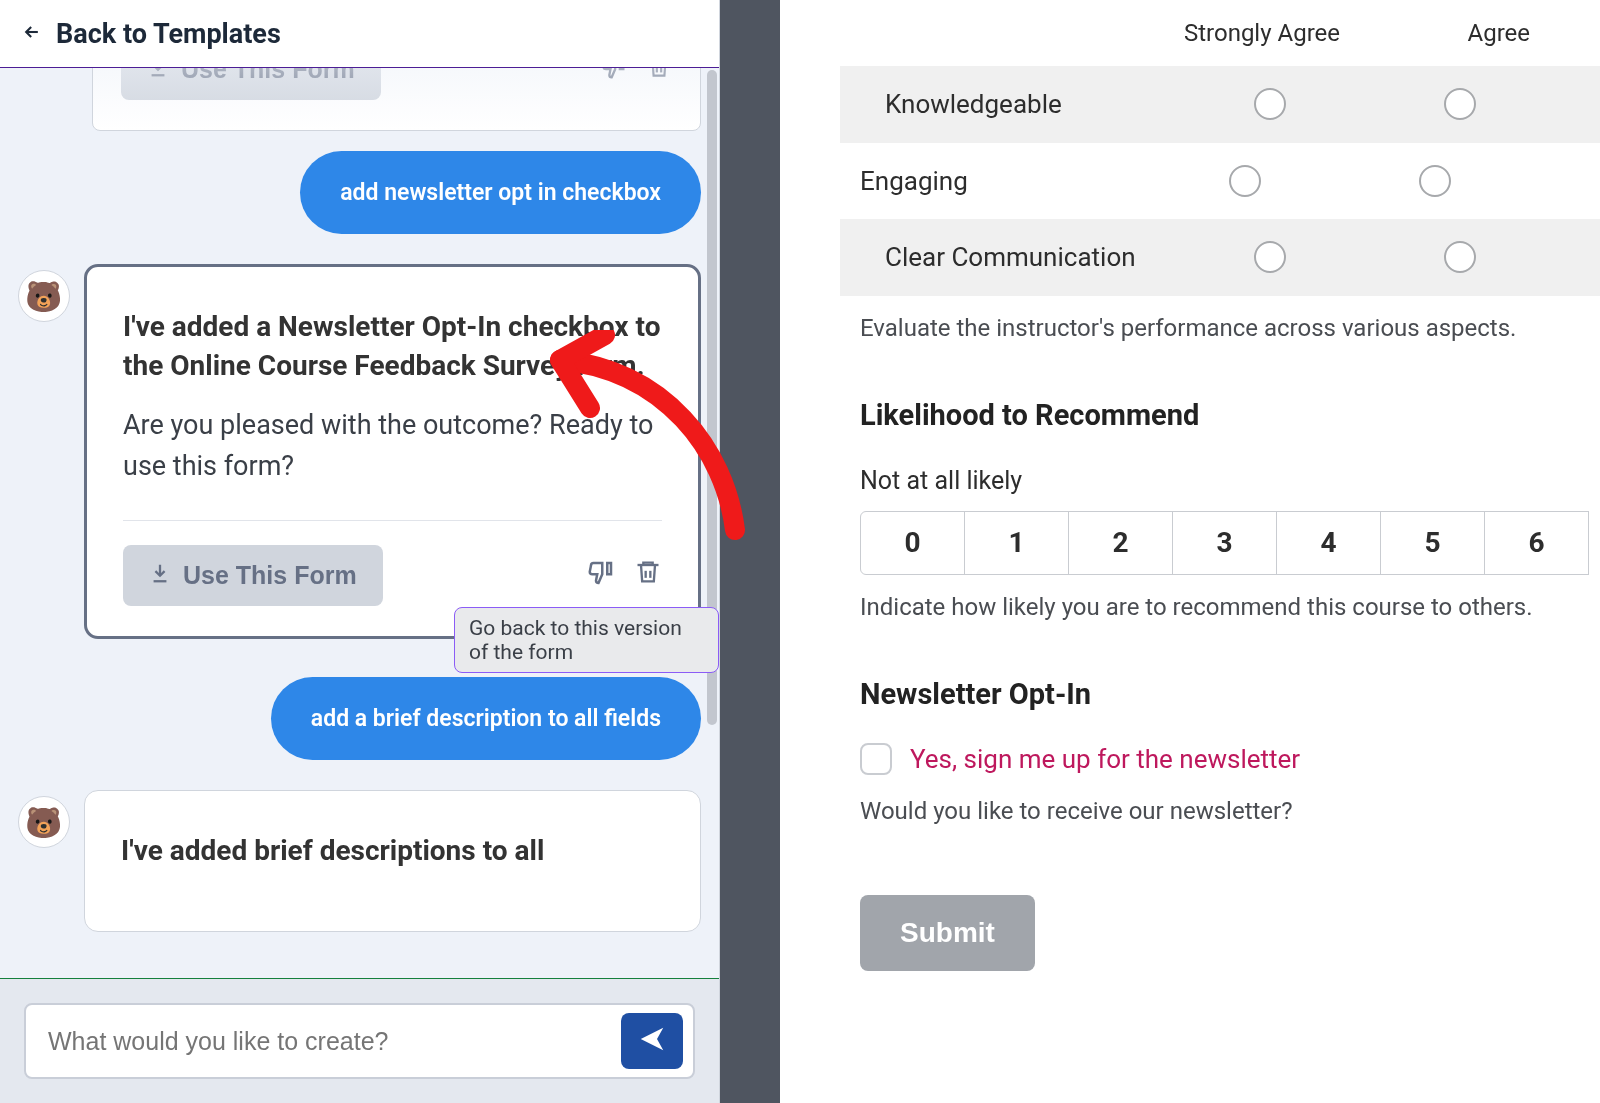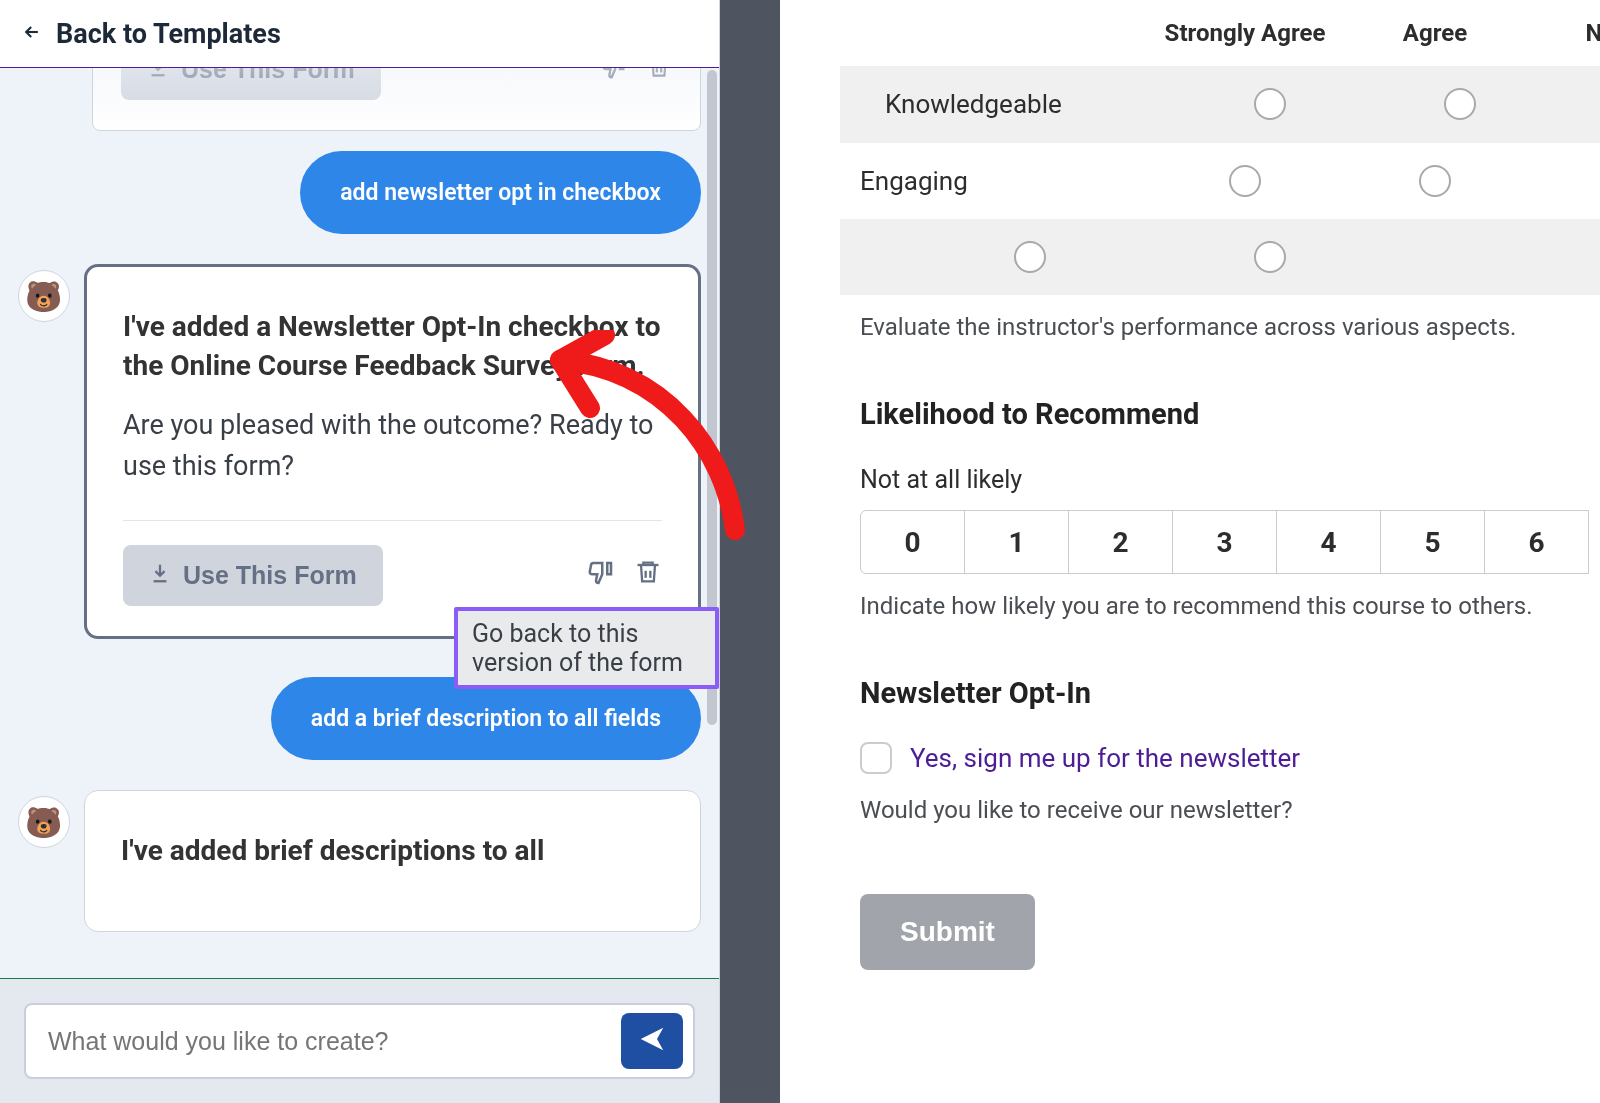--- a/index.html
+++ b/index.html
@@ -110,25 +110,25 @@
   .ai-body { font-size: 27px; line-height: 1.5; margin-top: 20px; color: #3a3f47;}
   .ai-divider { border: none; border-top: 1px solid #e1e4ea; margin: 34px 0 24px; }
   .ai-footer { display:flex; align-items:center; justify-content:space-between; }
   .ai-footer .icon-row { font-size: 26px; }
 
   .tooltip {
     position: absolute;
     top: 607px;
     left: 454px;
     background: #e9eaec;
-    border: 4px solid #8b5cf6;
+    border: 1px solid #8b5cf6;
     color: #3a3f47;
-    font-size: 25px;
+    font-size: 21px;
     padding: 8px 14px;
-    border-radius: 2px;
+    border-radius: 8px;
     z-index: 50;
   }
 
   
   .input-area {
     background: #e4e8ef;
     padding: 24px;
     border-top: 1px solid #15803d;
   }
   .input-box {
@@ -171,21 +171,21 @@
     overflow: hidden;
   }
   .likert-header {
     display: grid;
     grid-template-columns: 290px repeat(3, 190px);
     align-items: end;
     font-size: 24px;
     color: #2d2d2d;
     padding: 18px 0 18px 20px;
   }
-  .likert-header div { text-align:center; font-weight:700; line-height:1.25;}
+  .likert-header div { text-align:right; font-weight:400; line-height:1.25;}
   .likert-header div:first-child { text-align:left; }
 
   .likert-row {
     display: grid;
     grid-template-columns: 290px repeat(3, 190px);
     align-items: center;
     padding: 22px 0 22px 20px;
     font-size: 26px;
     color: #2d2d2d;
   }
@@ -207,21 +207,21 @@
     font-size: 28px; font-weight: 700; color: #2d2d2d;
     flex: 0 0 105px;
     margin-left: -1px;
   }
   .nps-cell:first-child { border-top-left-radius: 6px; border-bottom-left-radius: 6px; margin-left:0;}
 
   .chk-row { display:flex; align-items:center; gap: 18px; margin: 32px 0 0 20px; }
   .chkbox {
     width: 32px; height: 32px; border-radius: 8px; border: 2px solid #c9ccd1; background:#fff;
   }
-  .chk-label { font-size: 26px; color: #4c1d95; }
+  .chk-label { font-size: 26px; color: #be185d; }
 
   .submit-btn {
     margin: 70px 0 0 20px;
     background: #a1a5ab;
     color: #fff;
     font-size: 28px;
     font-weight: 600;
     padding: 22px 40px;
     border: none;
     border-radius: 8px;
@@ -382,20 +382,21 @@
       <div class="likert-label">Engaging</div>
       <div class="radio-cell">
           <div class="radiodot"></div>
         </div>
       <div class="radio-cell">
           <div class="radiodot"></div>
         </div>
       <div class="radio-cell"></div>
     </div>
     <div class="likert-row shade">
+      <div class="likert-label">Clear Communication</div>
       <div class="radio-cell">
           <div class="radiodot"></div>
         </div>
       <div class="radio-cell">
           <div class="radiodot"></div>
         </div>
       <div class="radio-cell"></div>
     </div>
     <div class="hint">Evaluate the instructor's performance across various aspects.</div>
 

